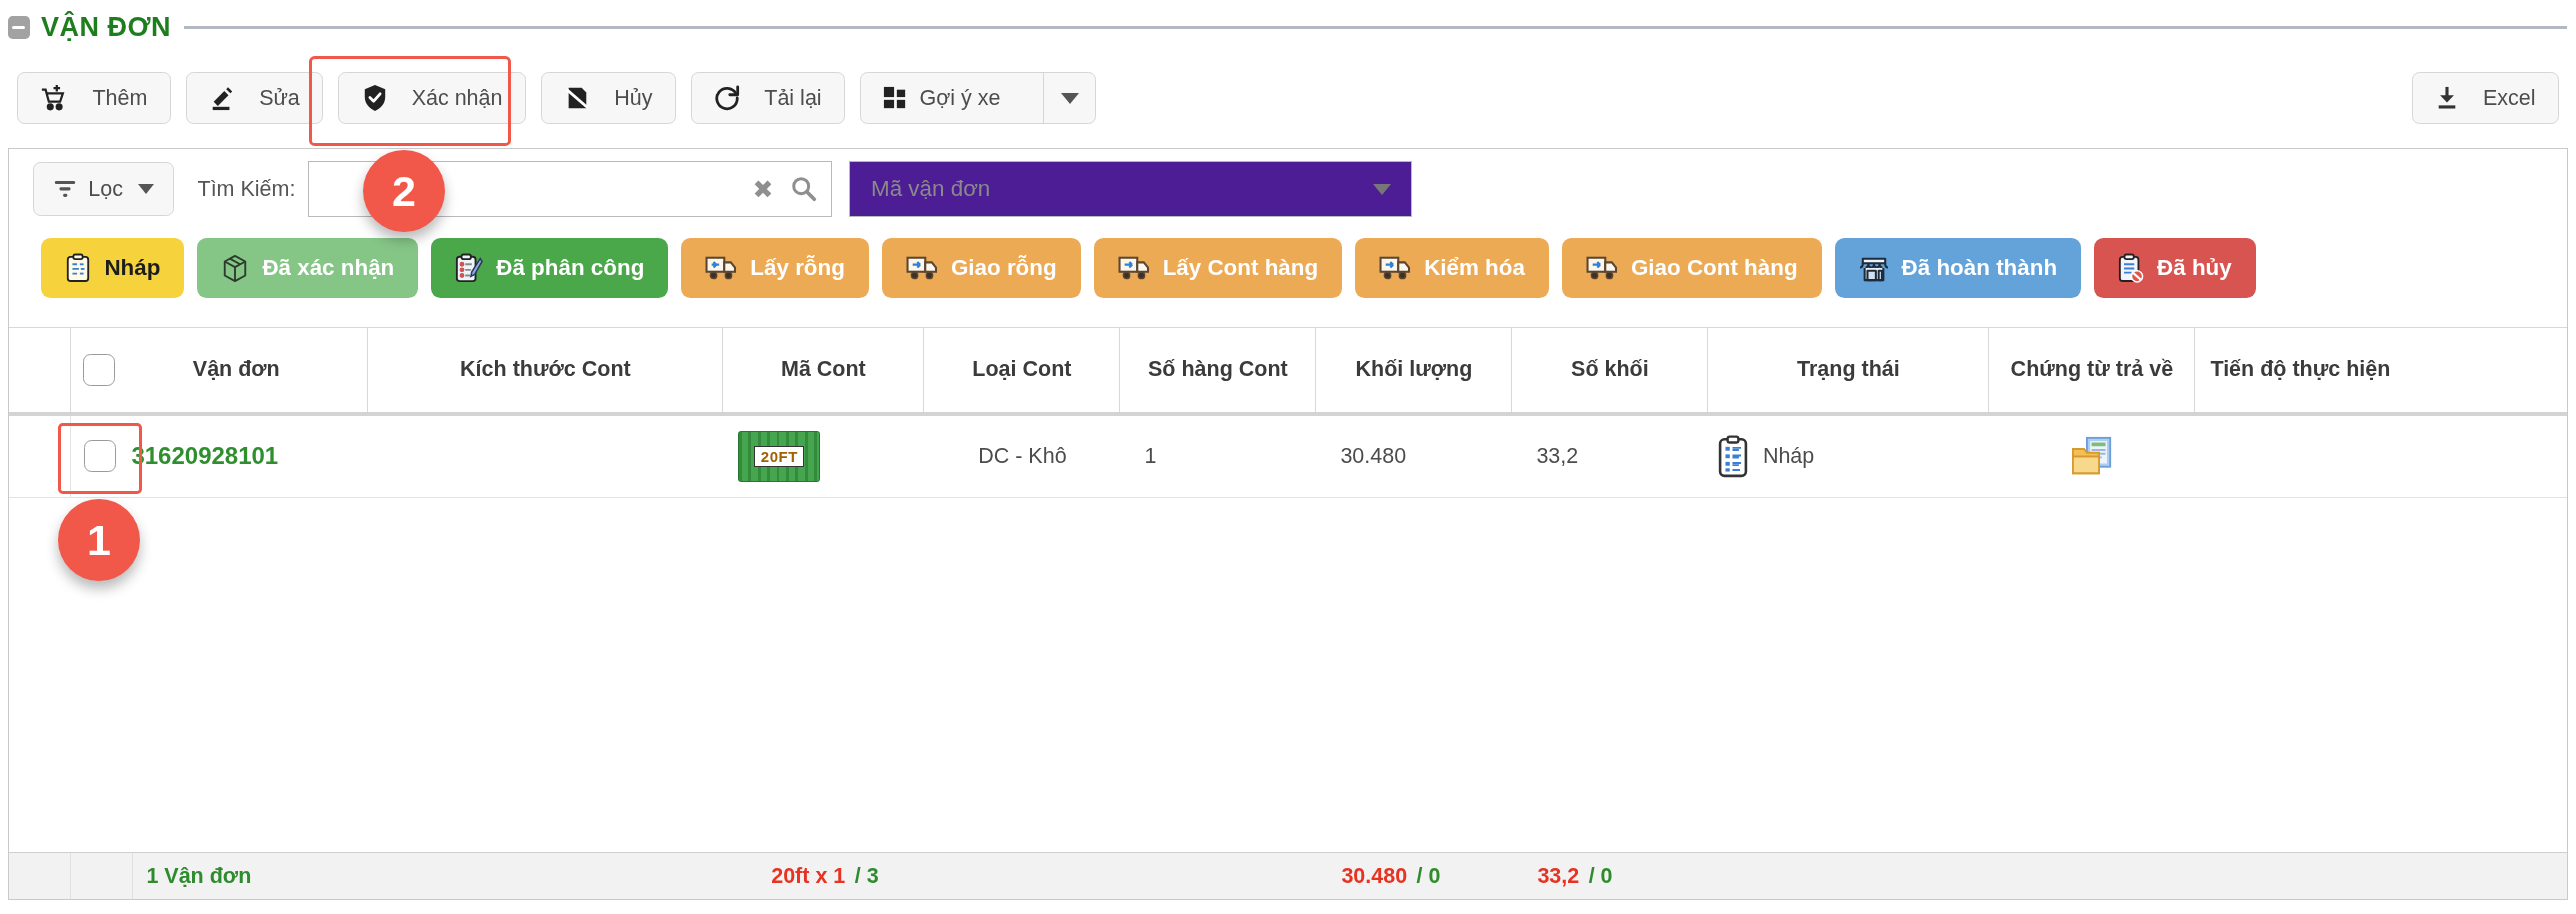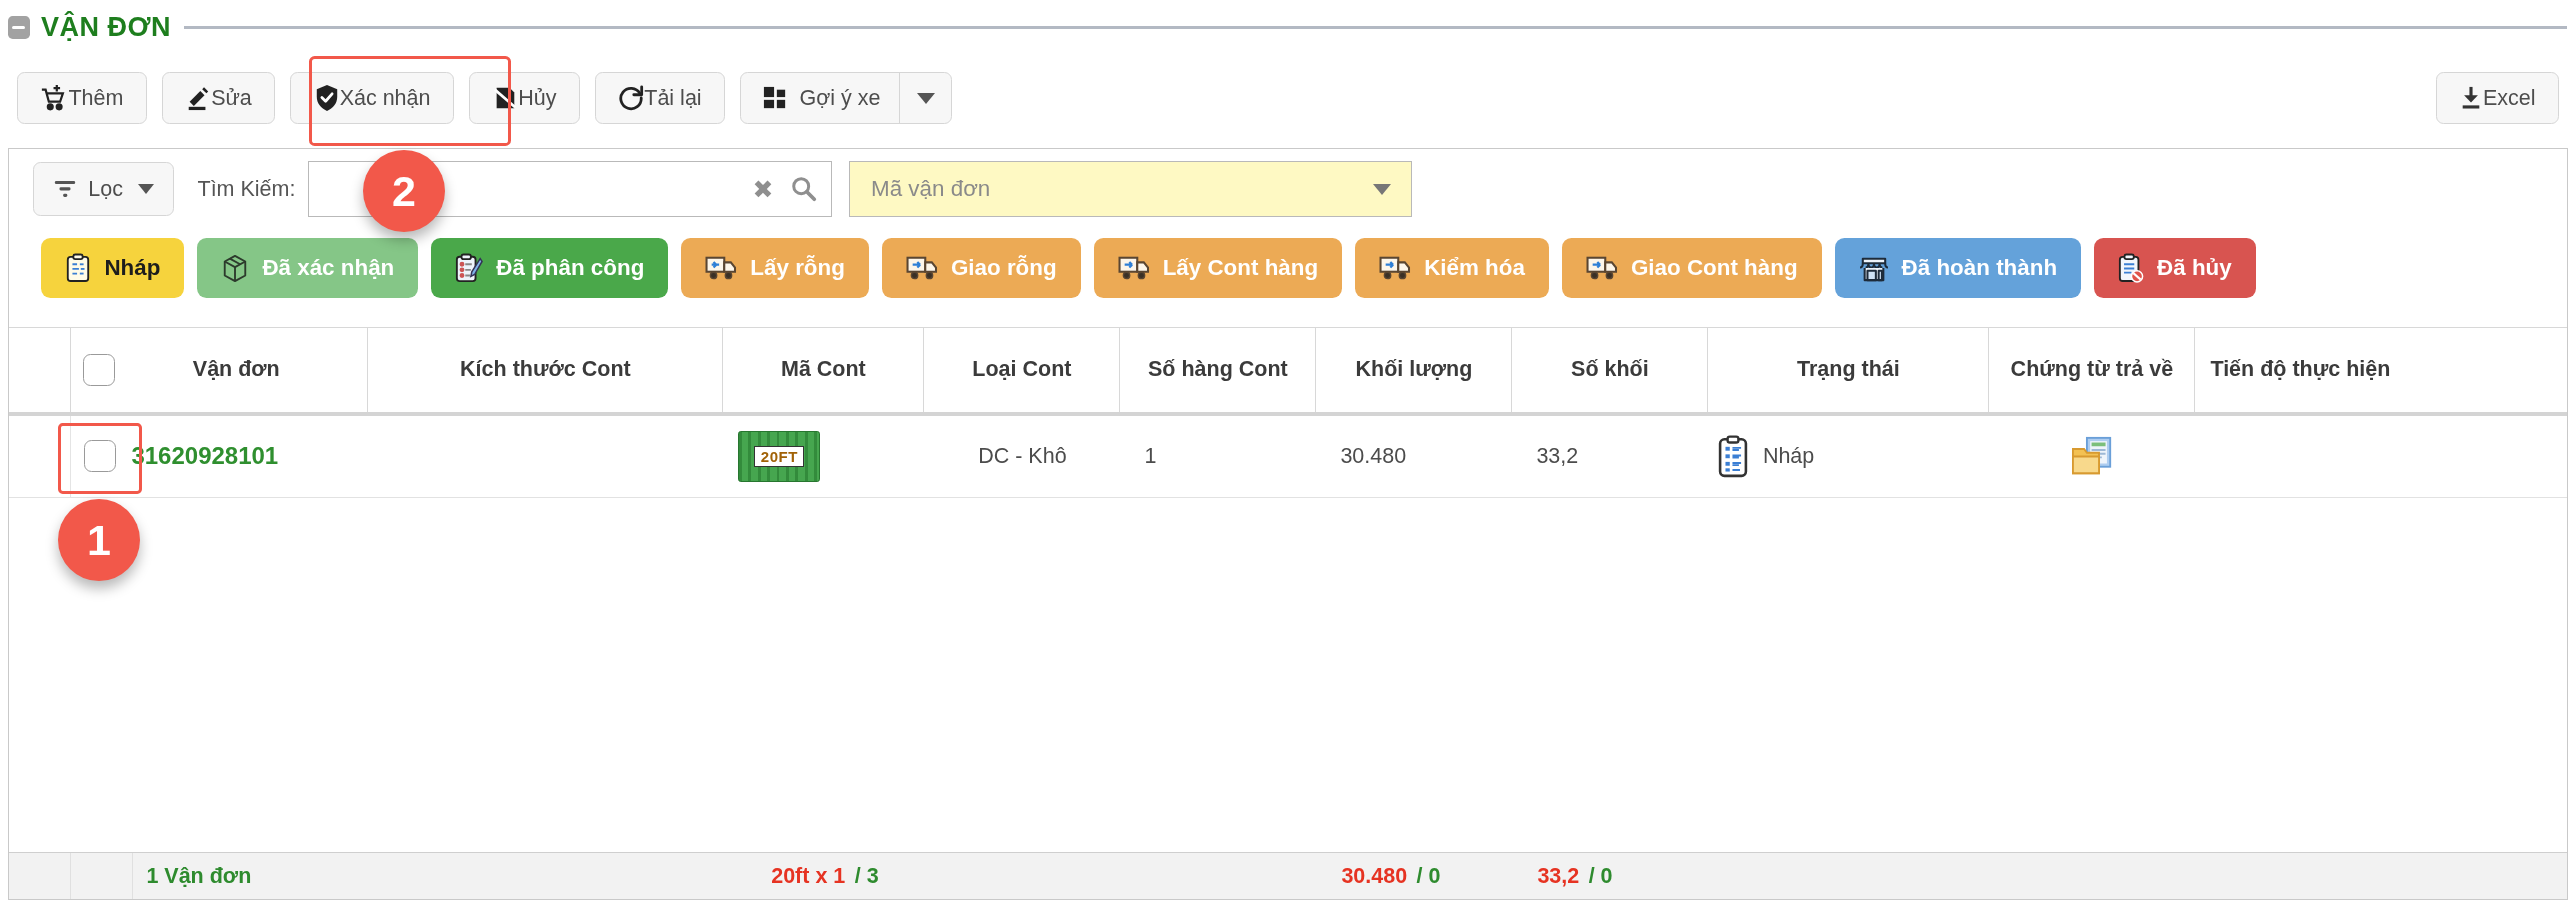--- a/index.html
+++ b/index.html
@@ -10,41 +10,41 @@
   
   .hdr { position:absolute; top:9.4px; left:7.5px; right:9.4px; height:36px; display:flex; align-items:center; }
   .collapse-box { width:22.4px; height:22.4px; background:#a2a2a2; border-radius:4.7px; position:relative; flex:0 0 auto; }
   .collapse-box::after { content:""; position:absolute; left:4.7px; right:4.7px; top:9.4px; height:3.7px; background:#fff; border-radius:1.9px; }
   .hdr-title { color:#1e7e1e; font-weight:bold; font-size:27px; letter-spacing:0.5px; margin-left:11.2px; white-space:nowrap; }
   .hdr-line { flex:1; height:2.8px; background:#b3b9c3; margin-left:13px; }
 
   
   .toolbar { position:absolute; top:71px; left:17px; right:17px; height:54px; display:flex; align-items:center; gap:15px; }
   .btn { height:52px; background:#f7f7f7; border:0.9px solid #d6d6d6; border-radius:7.5px; color:#4d4d4d;
-         font-size:21.5px; display:flex; align-items:center; justify-content:center; gap:0; padding:0 22.4px; white-space:nowrap; }
+         font-size:21.5px; display:flex; align-items:center; justify-content:center; gap:24px; padding:0 22.4px; white-space:nowrap; }
   .btn svg { flex:0 0 auto; }
   .btn-split { display:flex; align-items:stretch; padding:0;text-align:center; }
   .btn-split .main { display:flex; align-items:center; gap:12px; padding:0 18.7px 0 22.4px; }
   .btn-split .caret-part { width:52px; display:flex; align-items:center; justify-content:center; border-left:0.9px solid #d6d6d6; }
   .excel { margin-left:auto; }
   .caret { width:0; height:0; border-left:9.4px solid transparent; border-right:9.4px solid transparent; border-top:11.2px solid #555; }
 
   
   .panel { position:absolute; top:148px; left:8.4px; right:8.4px; bottom:15px; border:0.9px solid #c9c9c9; background:#fff;
            display:flex; flex-direction:column; }
 
   
   .filter-row { flex:0 0 auto; margin:11.2px 22.4px 0 24px; height:58px; display:flex; align-items:center; }
   .loc-btn { height:54px; padding:0 18.7px; gap:11.2px; }
   .loc-btn .caret { border-left-width:8.4px; border-right-width:8.4px; border-top-width:10.3px; margin-left:3.7px; }
   .search-label { margin-left:24px; font-size:21.5px; color:#555; white-space:nowrap; }
   .search-box { margin-left:13px; width:524px; height:56px; border:0.9px solid #b9b9b9; background:#fff; display:flex; align-items:center; padding:0 13px 0 15px; }
   .search-box input { flex:1; border:none; outline:none; font-size:21.5px; color:#444; min-width:0; background:transparent; font-family:inherit; }
   .clear-x { font-size:25px; color:#8f8f8f; font-weight:bold; margin-right:17px; line-height:1; }
-  .select-box { margin-left:17px; width:563px; height:56px; border:0.9px solid #b9b9b9; background:#fef9c3; display:flex; align-items:center; padding:0 20.6px; }
+  .select-box { margin-left:17px; width:563px; height:56px; border:0.9px solid #b9b9b9; background:#4c1d95; display:flex; align-items:center; padding:0 20.6px; }
   .select-box .value { flex:1; font-size:22.4px; color:#8a8a8a; }
   .select-box .caret { border-top-color:#777; }
 
   
   .badges { flex:0 0 auto; margin:19.6px 22.4px 0 32px; display:flex; gap:13px; }
   .badge { height:60px; border-radius:9.4px; padding:0 24px; display:flex; align-items:center; gap:13px;
            font-size:22.4px; font-weight:bold; color:#fff; white-space:nowrap; }
   .badge svg { flex:0 0 auto; }
   .b-yellow { background:#f6d33d; color:#1d1d1d; }
   .b-lgreen { background:#85c687; }

